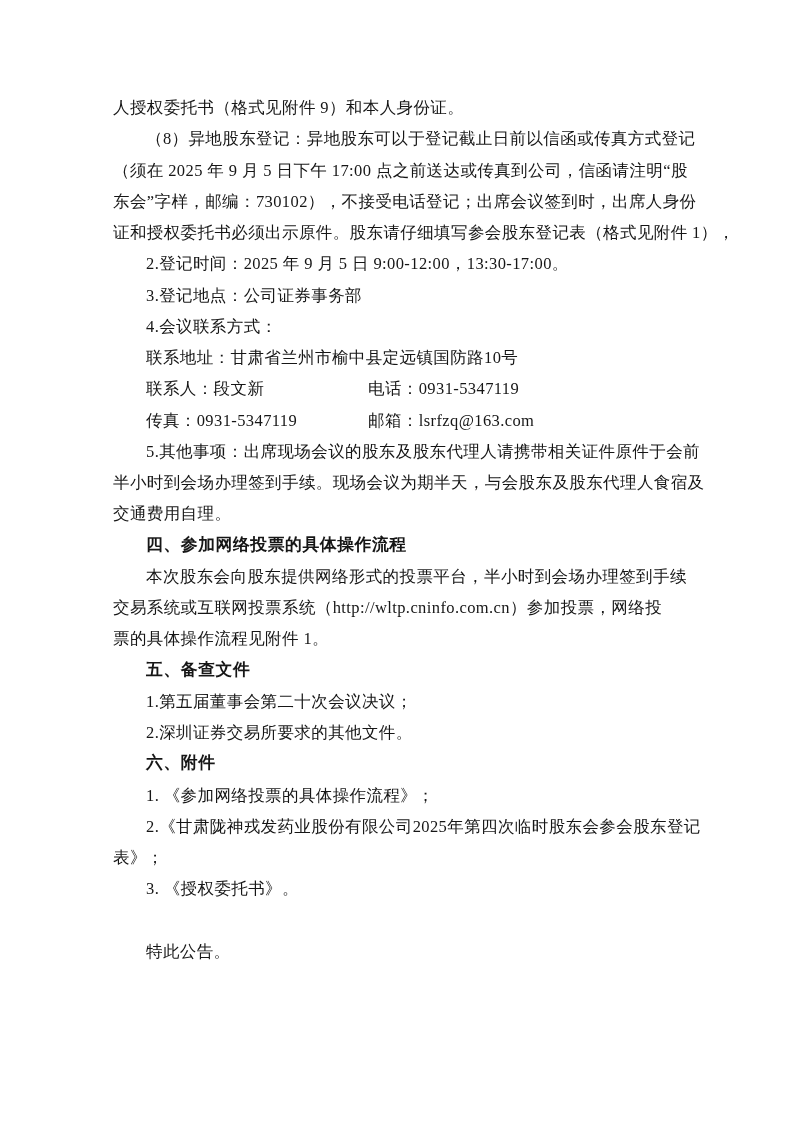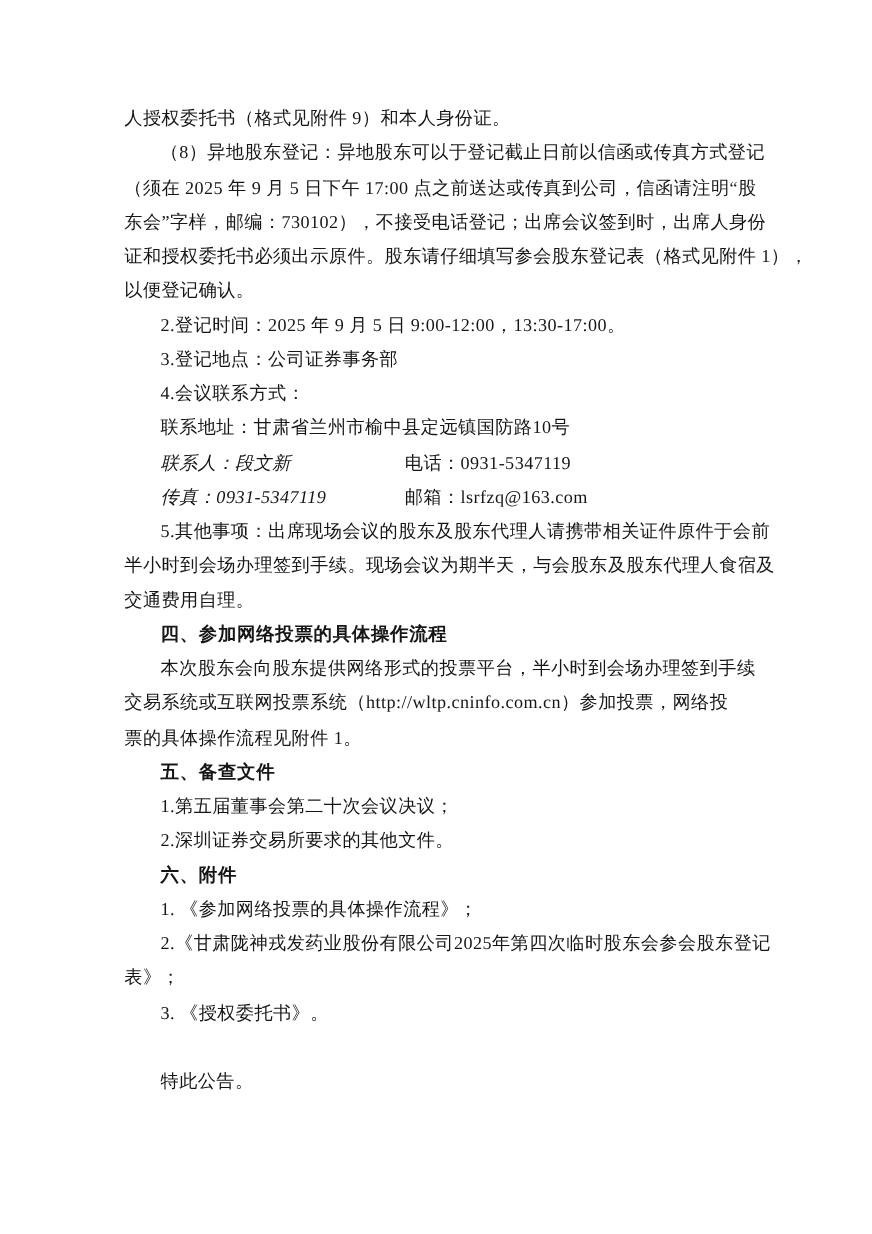--- a/index.html
+++ b/index.html
@@ -31,55 +31,53 @@
     line-height: 31.25px;
     font-size: 16.5px;
     letter-spacing: 0.4px;
     white-space: pre;
   }
   .line.indent {
     padding-left: 33px;
   }
   .line.bold {
     font-weight: 700;
-    font-family: Liberation Sans, sans-serif;
+    font-family: Liberation Mono, monospace;
     letter-spacing: 0.6px;
     font-size: 16.8px;
   }
   .line.blank {
     
   }
   .line.col2 {
     position: relative;
   }
   .line.col2 .c1 {
     position: absolute;
     left: 33px;
     top: 0;
     white-space: pre;
-    font-style: italic;
   }
   .line.col2 .c2 {
     position: absolute;
     left: 255px;
     top: 0;
     white-space: pre;
   }
 </style>
 </head>
 <body>
 
 <div class="page">
   <div class="content">
       <div class="line">人授权委托书（格式见附件 9）和本人身份证。</div>
       <div class="line indent">（8）异地股东登记：异地股东可以于登记截止日前以信函或传真方式登记</div>
       <div class="line">（须在 2025 年 9 月 5 日下午 17:00 点之前送达或传真到公司，信函请注明“股</div>
       <div class="line">东会”字样，邮编：730102），不接受电话登记；出席会议签到时，出席人身份</div>
       <div class="line">证和授权委托书必须出示原件。股东请仔细填写参会股东登记表（格式见附件 1），</div>
-      <div class="line">以便登记确认。</div>
       <div class="line indent">2.登记时间：2025 年 9 月 5 日 9:00-12:00，13:30-17:00。</div>
       <div class="line indent">3.登记地点：公司证券事务部</div>
       <div class="line indent">4.会议联系方式：</div>
       <div class="line indent">联系地址：甘肃省兰州市榆中县定远镇国防路10号</div>
       <div class="line col2 indent"><span class="c1">联系人：段文新</span><span class="c2">电话：0931-5347119</span></div>
       <div class="line col2 indent"><span class="c1">传真：0931-5347119</span><span class="c2">邮箱：lsrfzq@163.com</span></div>
       <div class="line indent">5.其他事项：出席现场会议的股东及股东代理人请携带相关证件原件于会前</div>
       <div class="line">半小时到会场办理签到手续。现场会议为期半天，与会股东及股东代理人食宿及</div>
       <div class="line">交通费用自理。</div>
       <div class="line indent bold">四、参加网络投票的具体操作流程</div>

